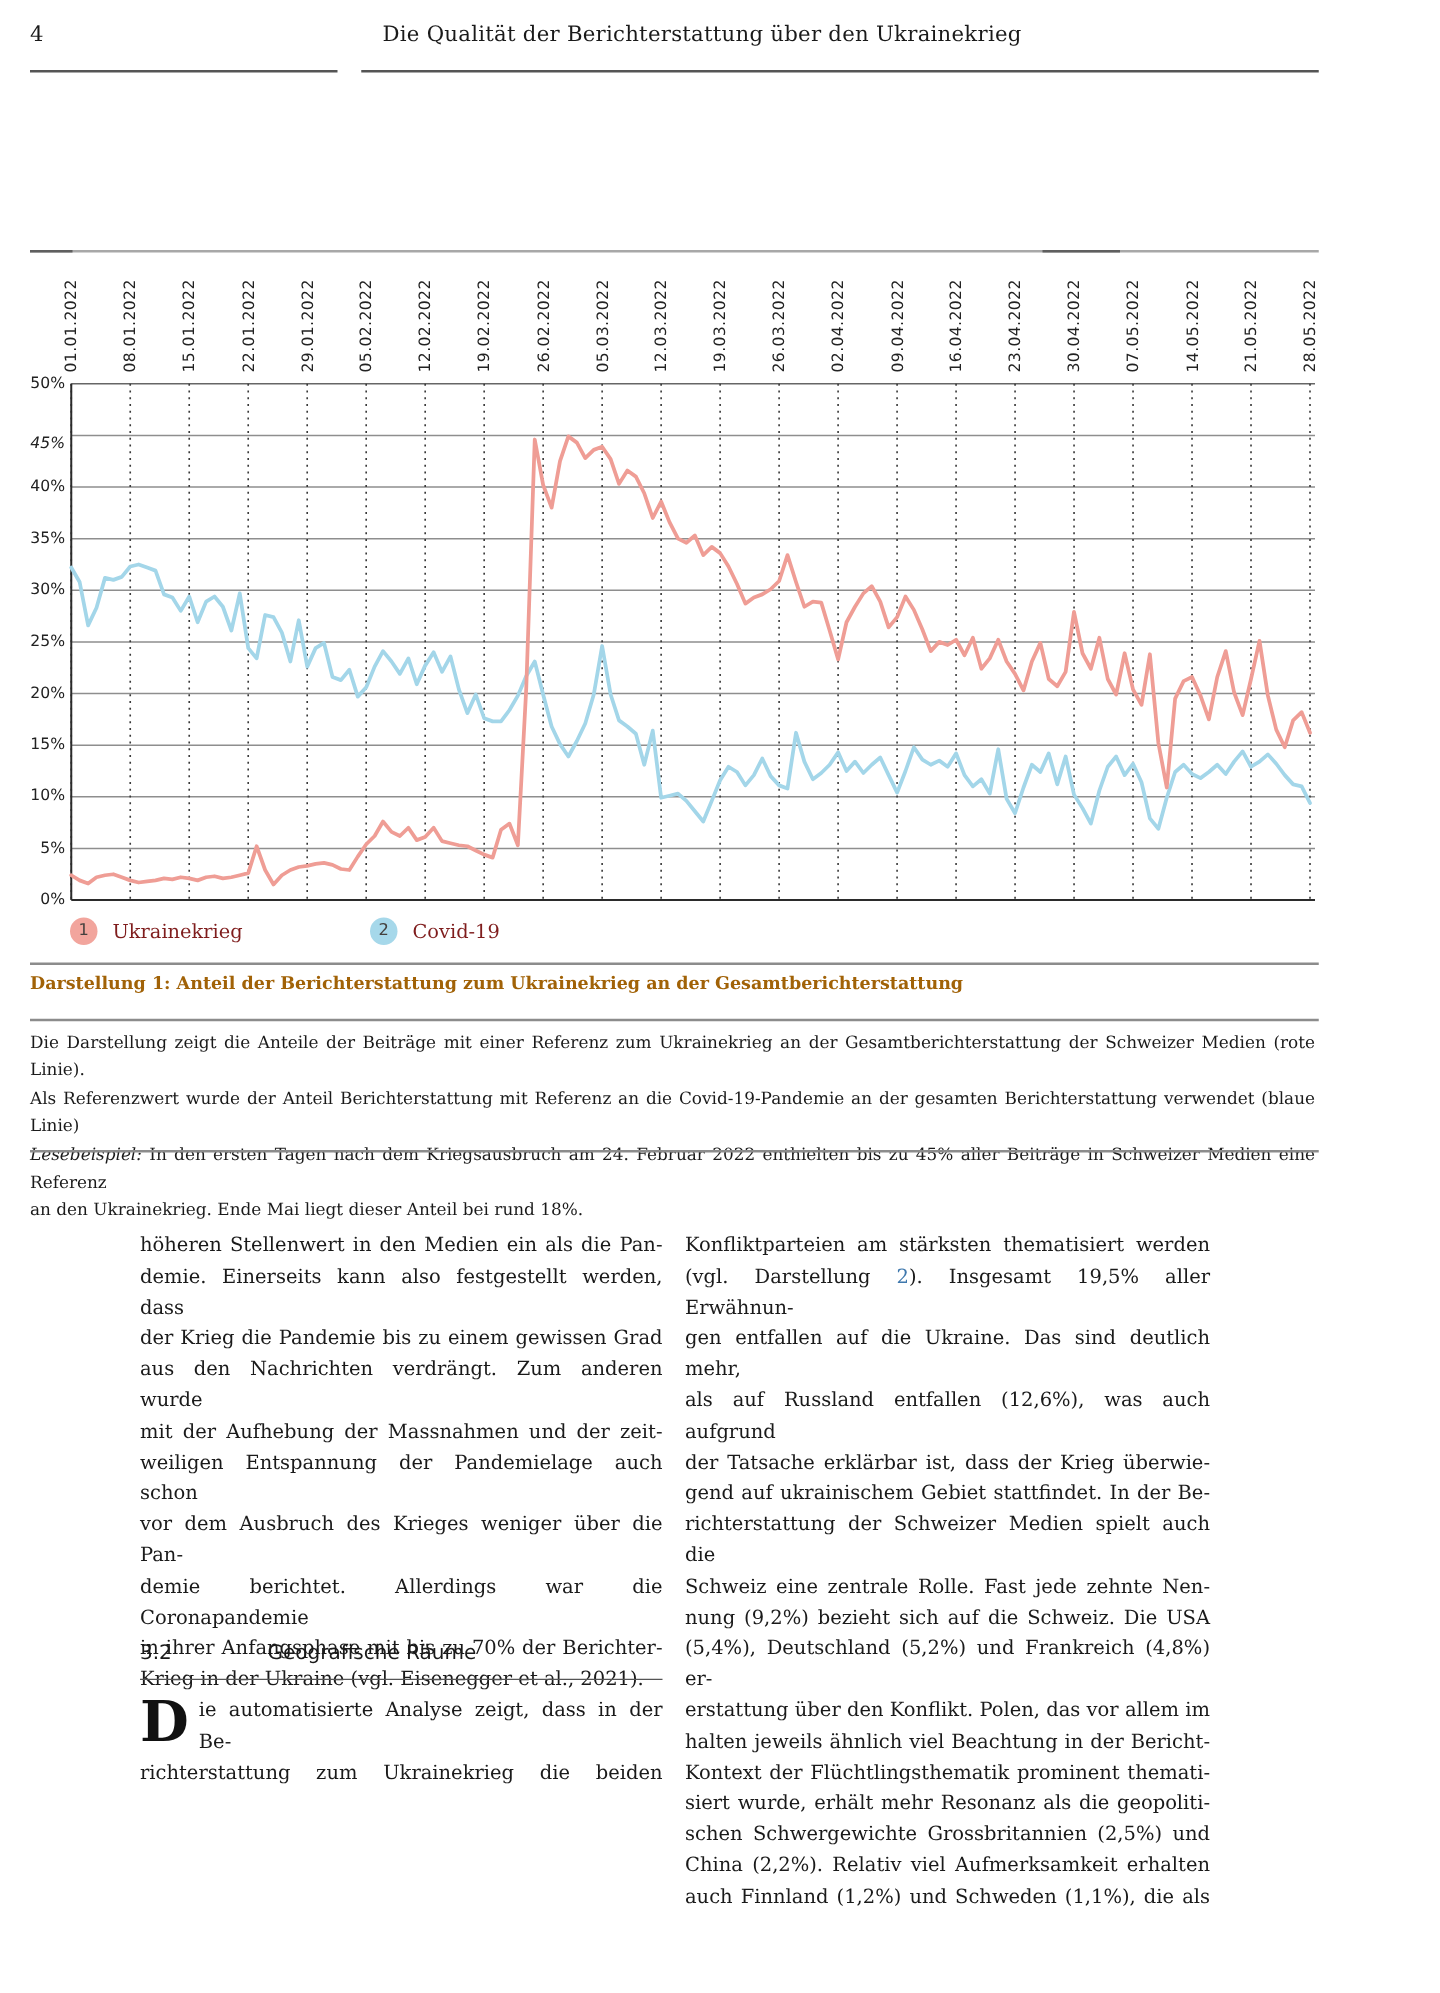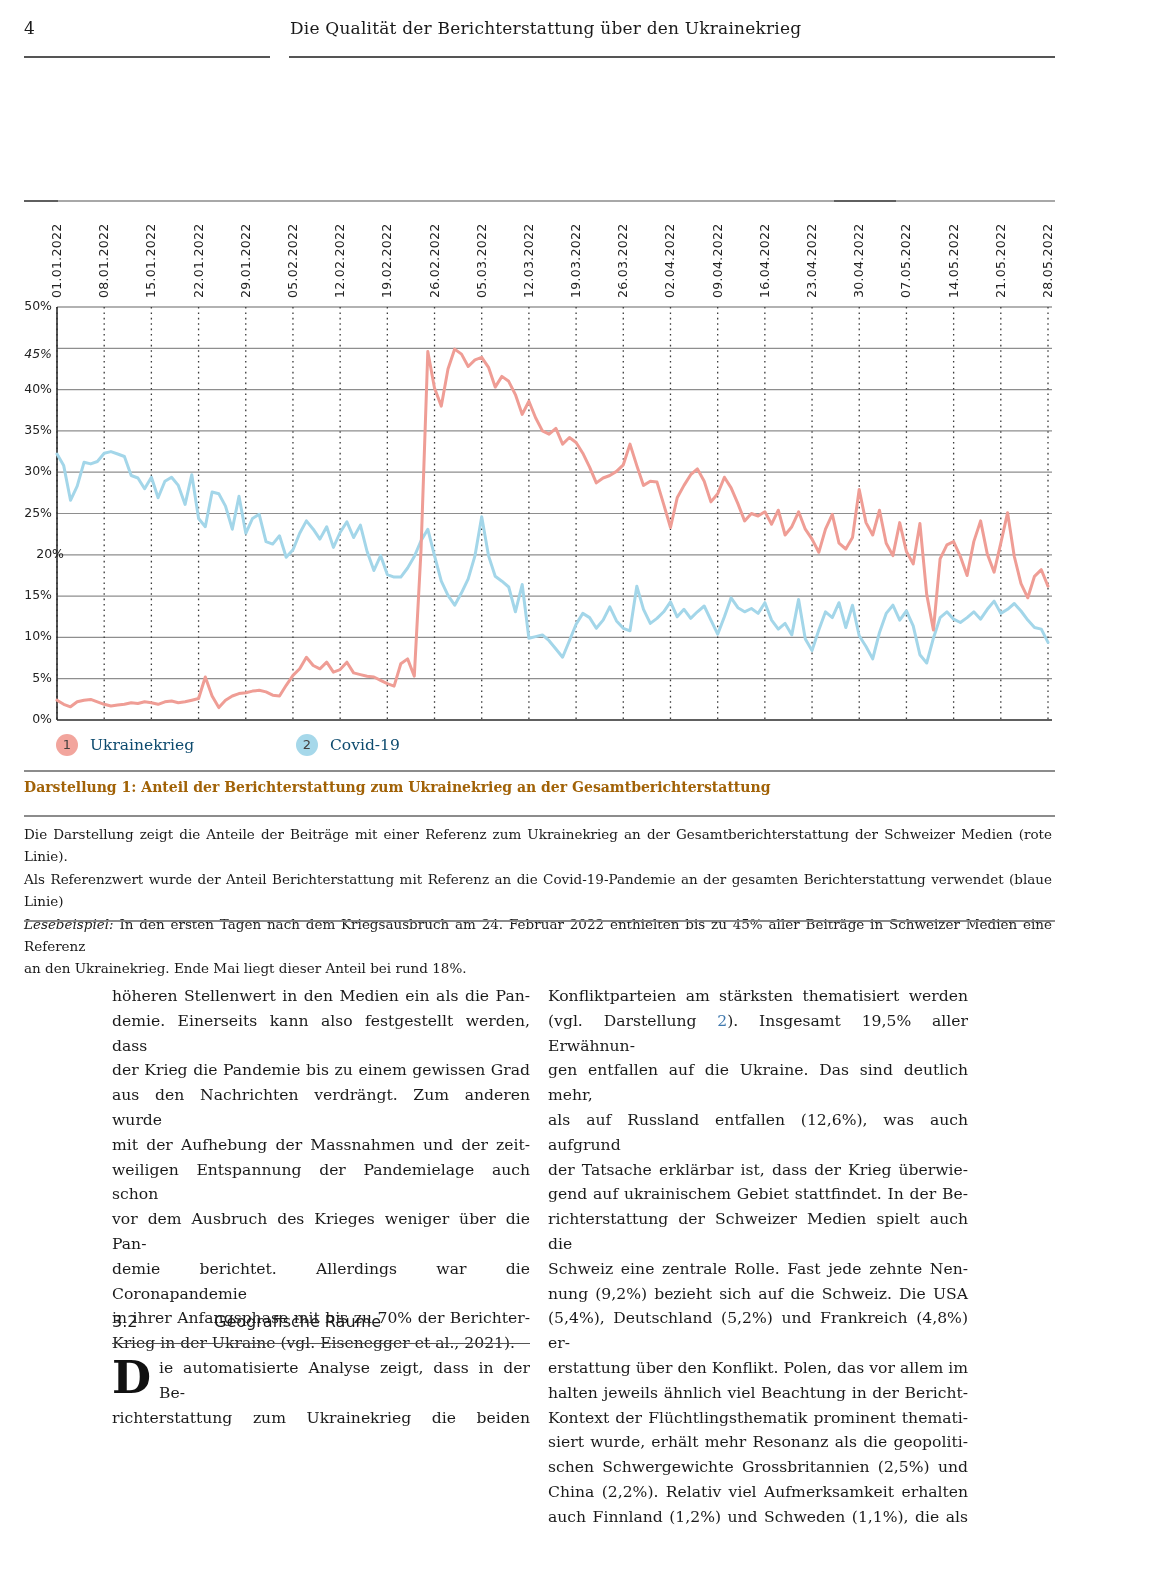--- a/index.html
+++ b/index.html
@@ -1,29 +1,29 @@
 <!DOCTYPE html>
 <html><head>
 <meta charset="utf-8">
 <style>
   html,body{margin:0;padding:0;background:#fff;}
   #page{position:relative;width:1152px;height:1594px;background:#fff;overflow:hidden;
         font-family:"DejaVu Serif","Liberation Serif",serif;color:#1a1a1a;}
   .abs{position:absolute;}
   .rule{position:absolute;height:2px;background:#8c8c8c;}
   #page-number{left:24px;top:18px;font-size:17px;}
-  #header-title{left:290px;top:18px;font-size:17px;letter-spacing:0.2px;}
+  #header-title{left:306px;top:18px;font-size:17px;letter-spacing:0.2px;}
   .xtick{position:absolute;top:203px;height:95px;writing-mode:vertical-rl;transform:rotate(180deg);
          font-family:"DejaVu Sans","Liberation Sans",sans-serif;font-size:12.5px;color:#222;letter-spacing:0.3px;}
   .ytick{position:absolute;left:0;width:52px;text-align:right;
          font-family:"DejaVu Sans","Liberation Sans",sans-serif;font-size:12.5px;color:#222;}
   #chart-svg{position:absolute;left:24px;top:200px;}
   .lgc{position:absolute;width:22px;height:22px;border-radius:50%;text-align:center;line-height:22px;
        font-family:"DejaVu Sans","Liberation Sans",sans-serif;font-size:13px;color:#44403e;}
-  .lglabel{position:absolute;font-size:15.5px;color:#0c4a6e;}
+  .lglabel{position:absolute;font-size:15.5px;color:#7f1d1d;}
   #figure-caption{left:24px;top:779px;width:1031px;font-size:14px;font-weight:bold;color:#a16207;}
   #figure-description{left:24px;top:823px;width:1028px;font-size:13.5px;line-height:22.4px;}
   .col{position:absolute;font-size:15.6px;line-height:24.8px;}
   #left-column{left:112px;top:984px;width:418px;}
   #right-column{left:548px;top:984px;width:420px;}
   .tline{text-align:justify;text-align-last:justify;}
   .tline.lastline{text-align-last:left;}
   #section-heading{position:absolute;left:112px;top:1312px;width:418px;
        font-family:"DejaVu Sans","Liberation Sans",sans-serif;font-size:16px;color:#1a1a1a;
        padding-bottom:12px;border-bottom:1.5px solid #555;}
@@ -163,18 +163,18 @@
     <div class="xtick" style="left: 898.429px;">07.05.2022</div>
     <div class="xtick" style="left: 945.619px;">14.05.2022</div>
     <div class="xtick" style="left: 992.81px;">21.05.2022</div>
     <div class="xtick" style="left: 1040px;">28.05.2022</div>
     <div class="ytick" style="top: 298px;">50%</div>
     <div class="ytick" style="top: 346px; font-style: italic;">45%</div>
     <div class="ytick" style="top: 380.6px;">40%</div>
     <div class="ytick" style="top: 421.9px;">35%</div>
     <div class="ytick" style="top: 463.2px;">30%</div>
     <div class="ytick" style="top: 504.5px;">25%</div>
-    <div class="ytick" style="top: 545.8px; margin-left: 12px;">20%</div>
+    <div class="ytick" style="top: 545.8px;">20%</div>
     <div class="ytick" style="top: 587.1px;">15%</div>
     <div class="ytick" style="top: 628.4px;">10%</div>
     <div class="ytick" style="top: 669.7px;">5%</div>
     <div class="ytick" style="top: 711px;">0%</div>
   </div>
 
 </body></html>

